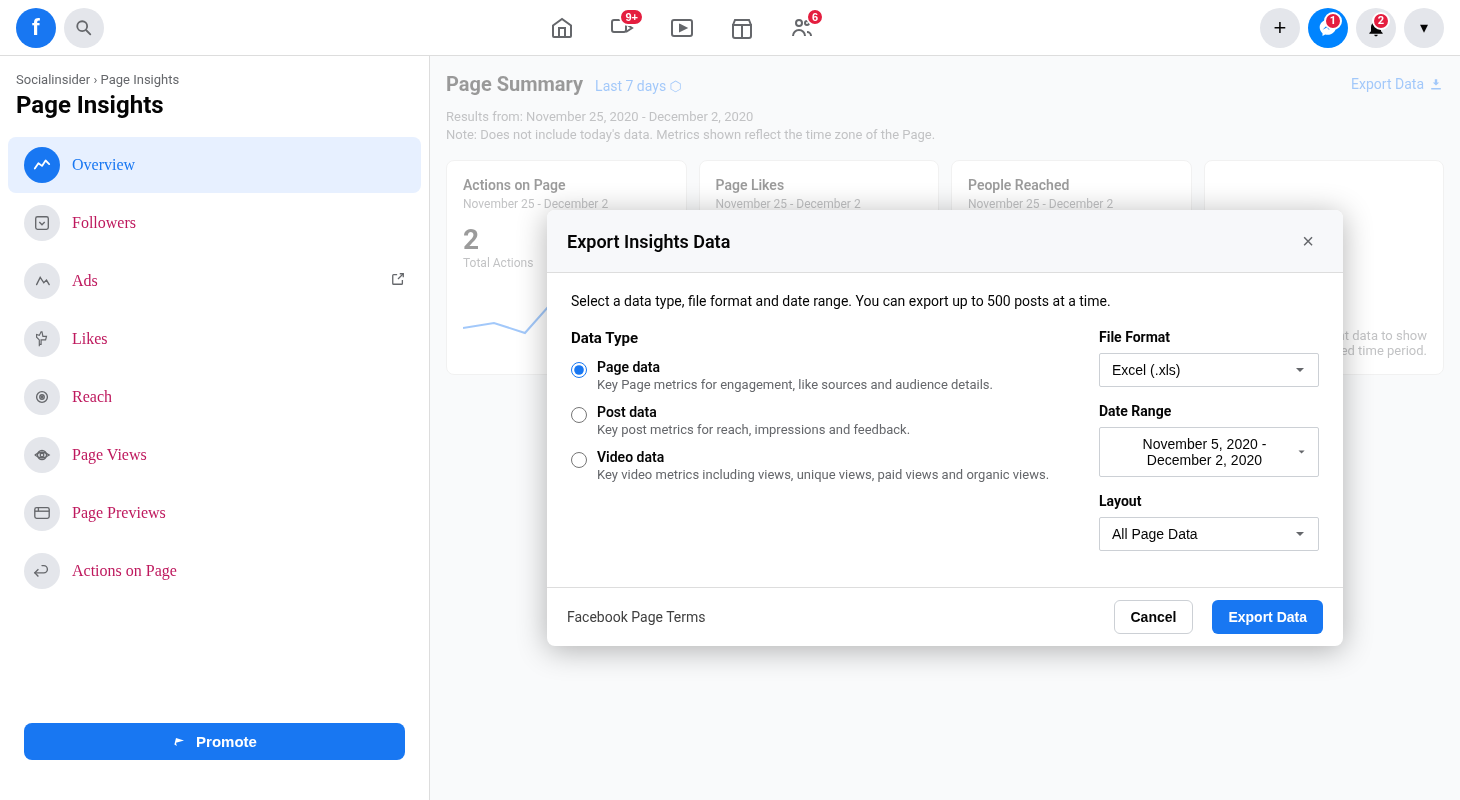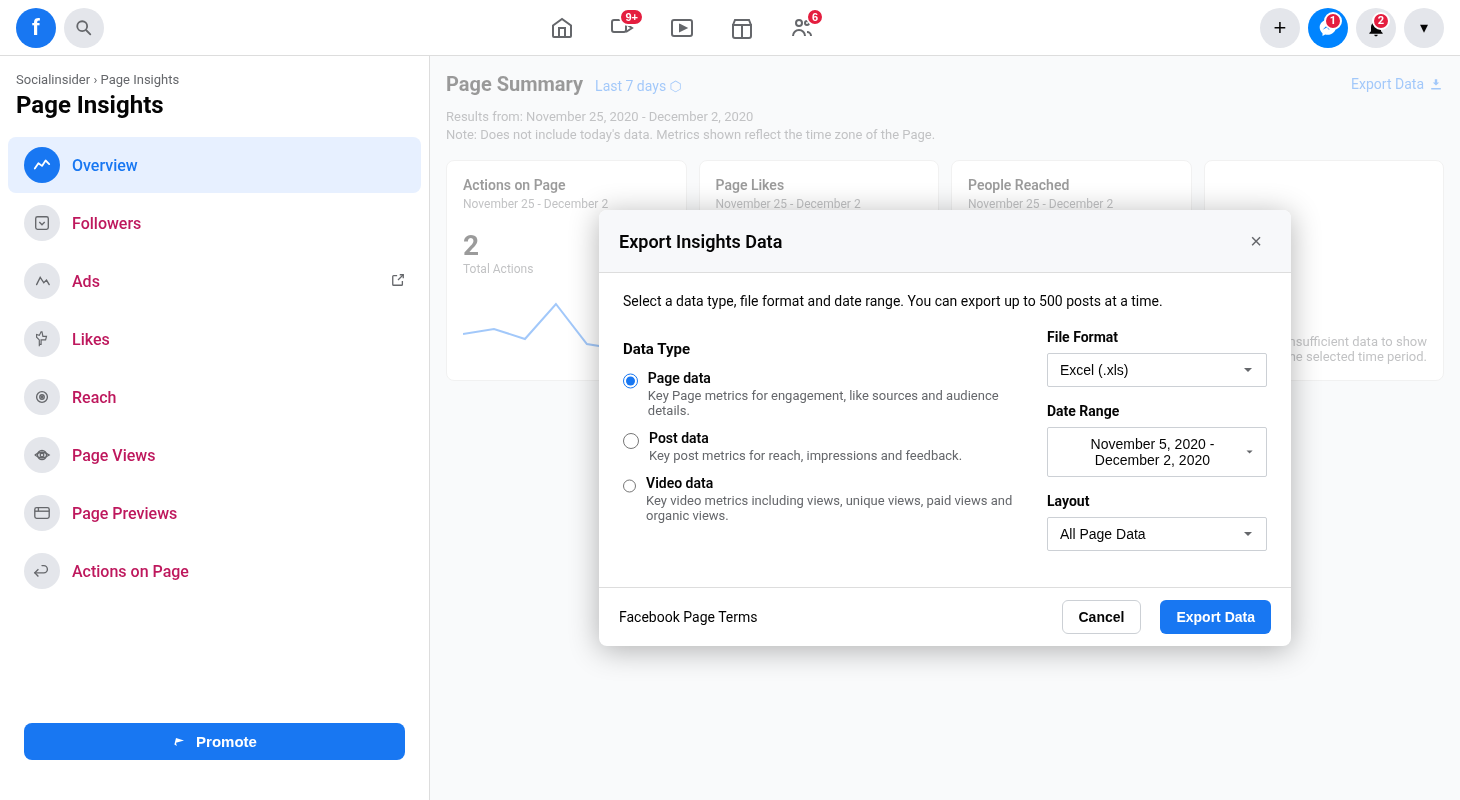--- a/index.html
+++ b/index.html
@@ -54,21 +54,21 @@
     .sidebar {
       width: 430px; min-width: 430px; background: #fff;
       border-right: 1px solid #ddd; overflow-y: auto;
       padding: 16px 0; display: flex; flex-direction: column;
     }
     .sidebar-header { padding: 0 16px 16px 16px; }
     .sidebar-breadcrumb { font-size: 13px; color: #65676b; margin-bottom: 4px; }
     .sidebar-breadcrumb a { color: #65676b; text-decoration: none; }
     .sidebar-title { font-size: 24px; font-weight: 700; color: #050505; }
 
-    .sidebar-nav { flex: 1; }
+    .sidebar-nav { flex: 1; font-family: Liberation Serif, serif; }
     .sidebar-item {
       display: flex; align-items: center; gap: 12px;
       padding: 10px 16px; cursor: pointer; border-radius: 8px; margin: 2px 8px;
       font-size: 16px; font-weight: 500; color: #be185d;
     }
     .sidebar-item.active { background: #e7f0ff; color: #1877f2; }
     .sidebar-item.active .icon-circle { background: #1877f2; }
     .sidebar-item.active .icon-circle svg { color: #fff; fill: #fff; stroke: #fff; }
 
     .icon-circle {
@@ -98,70 +98,70 @@
     .export-data-link { font-size: 14px; color: #1877f2; cursor: pointer; display: flex; align-items: center; gap: 4px; }
 
     .summary-note { font-size: 13px; color: #65676b; margin-bottom: 16px; line-height: 1.4; }
 
     .metrics-row { display: flex; gap: 12px; }
     .metric-card {
       flex: 1; background: #fff; border-radius: 8px; padding: 16px;
       border: 1px solid #ddd; min-height: 200px;
     }
     .metric-card-title { font-size: 14px; font-weight: 600; color: #050505; margin-bottom: 4px; }
-    .metric-card-sub { font-size: 12px; color: #65676b; margin-bottom: 18px; }
+    .metric-card-sub { font-size: 12px; color: #65676b; margin-bottom: 12px; }
     .metric-value { font-size: 28px; font-weight: 700; color: #050505; }
     .metric-label { font-size: 12px; color: #65676b; }
     .chart-area { height: 80px; position: relative; margin-top: 8px; }
 
     
     .overlay {
       position: absolute; top: 0; left: 0; right: 0; bottom: 0;
       background: rgba(255,255,255,0.6); z-index: 200;
     }
     .modal {
       position: absolute; top: 50%; left: 50%; transform: translate(-50%, -50%);
       background: #fff; border-radius: 8px; box-shadow: 0 4px 30px rgba(0,0,0,0.3);
-      width: 692px; max-width: 95%; z-index: 300; padding: 0;
+      width: 796px; max-width: 95%; z-index: 300; padding: 0;
       overflow: hidden;
     }
     .modal-header {
       display: flex; align-items: center; justify-content: space-between;
       padding: 16px 20px; border-bottom: 1px solid #ddd; background: #f7f8fa;
     }
     .modal-title { font-size: 18px; font-weight: 600; color: #050505; }
     .modal-close {
       background: none; border: none; font-size: 20px; cursor: pointer;
       color: #65676b; width: 30px; height: 30px; display: flex; align-items: center; justify-content: center;
     }
     .modal-body { padding: 20px 24px; }
     .modal-desc { font-size: 14px; color: #050505; margin-bottom: 20px; }
     .modal-columns { display: flex; gap: 32px; }
     .modal-left { flex: 1; }
     .modal-right { width: 220px; }
-    .section-label { font-size: 15px; font-weight: 700; color: #050505; margin-bottom: 12px; margin-top: 11px; }
+    .section-label { font-size: 15px; font-weight: 700; color: #050505; margin-bottom: 12px; }
     .radio-group { display: flex; flex-direction: column; gap: 12px; }
     .radio-item { display: flex; align-items: flex-start; gap: 10px; cursor: pointer; }
     .radio-item input[type=radio] { margin-top: 3px; width: 16px; height: 16px; accent-color: #1877f2; cursor: pointer; }
     .radio-label { font-size: 14px; font-weight: 600; color: #050505; }
     .radio-desc { font-size: 13px; color: #65676b; margin-top: 2px; }
 
     .field-label { font-size: 14px; font-weight: 700; color: #050505; margin-bottom: 8px; }
     .select-btn {
       width: 100%; padding: 8px 12px; border: 1px solid #ccd0d5;
       border-radius: 2px; background: #fff; font-size: 14px; color: #050505;
       cursor: pointer; display: flex; align-items: center; justify-content: space-between;
       margin-bottom: 16px;
     }
 
     .modal-footer {
       padding: 12px 20px; border-top: 1px solid #ddd;
       display: flex; align-items: center; justify-content: space-between;
     }
-    .terms-link { font-size: 14px; color: #000000; cursor: pointer; text-decoration: none; }
+    .terms-link { font-size: 14px; color: #404040; cursor: pointer; text-decoration: none; }
     .footer-btns { display: flex; gap: 19px; }
     .btn-cancel {
       padding: 8px 16px; border: 1px solid #ccd0d5; border-radius: 6px;
       background: #fff; font-size: 14px; font-weight: 600; cursor: pointer; color: #050505;
     }
     .btn-export {
       padding: 8px 16px; border: none; border-radius: 6px;
       background: #1877f2; color: #fff; font-size: 14px; font-weight: 600; cursor: pointer;
     }
 

